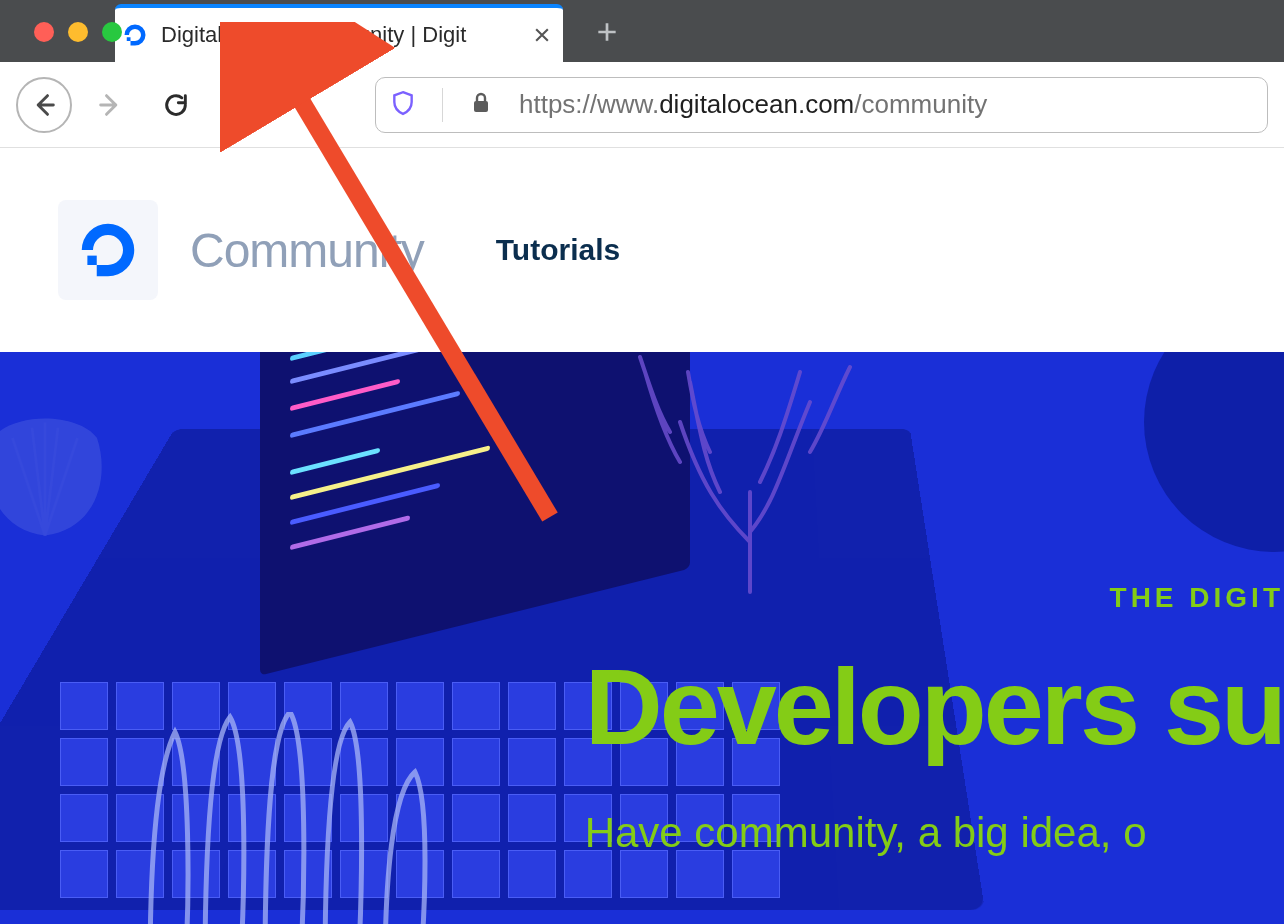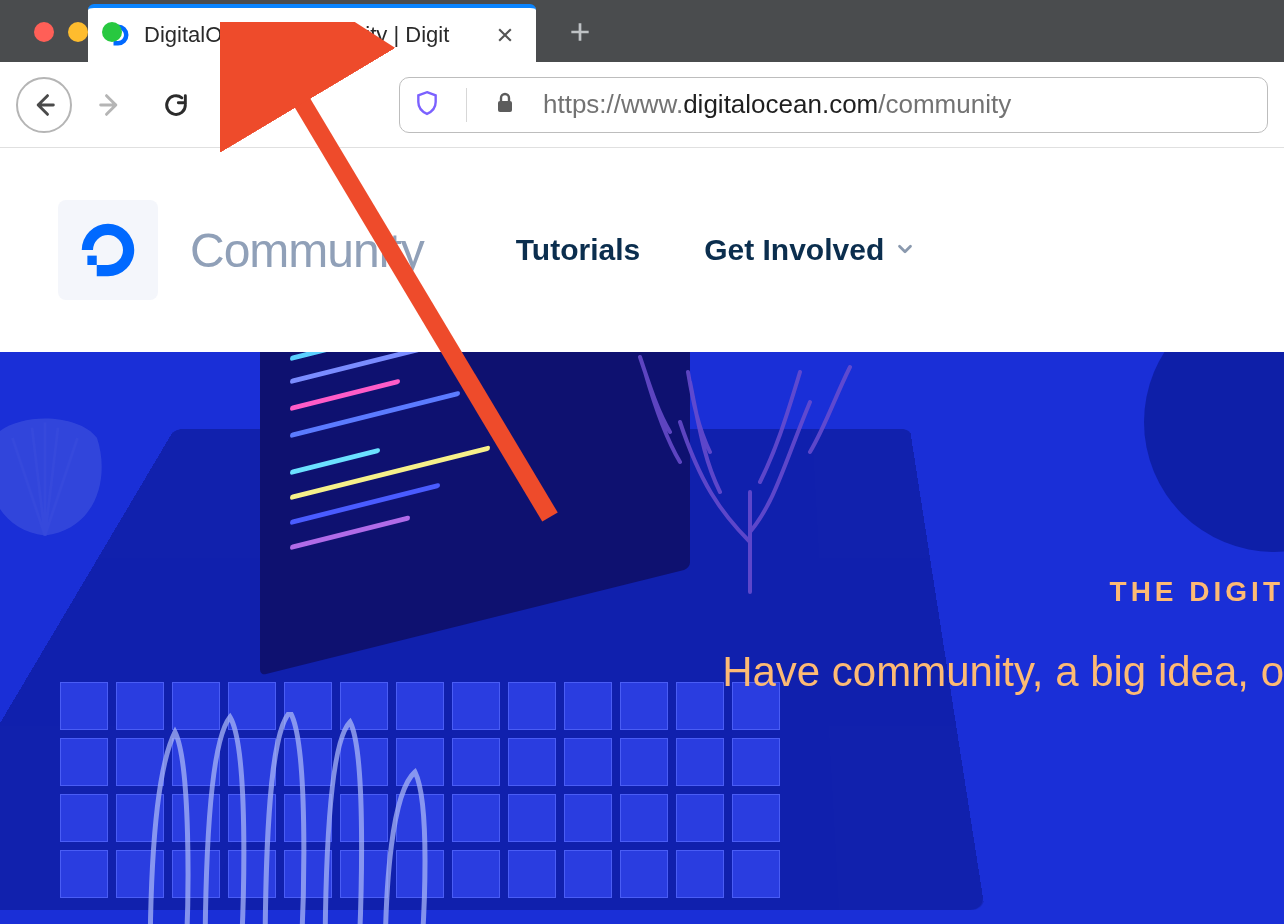--- a/index.html
+++ b/index.html
@@ -28,30 +28,30 @@
     top: 22px;
   }
   .window-dot {
     width: 20px; height: 20px; border-radius: 50%;
   }
   .dot-red { background:#ff5f57; }
   .dot-yellow { background:#febc2e; }
   .dot-green { background:#28c840; }
 
   .tab {
-    margin-left: 88px;
+    margin-left: 115px;
     height: 58px;
     width: 448px;
     background: #ffffff;
     border-top: 4px solid #0a84ff;
     border-top-left-radius: 6px;
     border-top-right-radius: 6px;
     display: flex;
     align-items: center;
-    padding: 0 18px;
+    padding: 0 8px;
     gap: 14px;
   }
   .tab-favicon {
     width: 24px; height: 24px; flex-shrink:0;
   }
   .tab-title {
     font-size: 22px;
     color: #2a2a2a;
     white-space: nowrap;
     overflow: hidden;
@@ -86,21 +86,21 @@
     width: 56px; height: 56px;
     display:flex; align-items:center; justify-content:center;
     color:#4a4a4a;
   }
   .nav-back {
     border:2px solid #b5b5b5;
     border-radius:50%;
   }
   .nav-fwd { color:#b5b5b5; }
   .address-bar {
-    margin-left: 119px;
+    margin-left: 95px;
     height: 56px;
     flex:1;
     border:1px solid #bdbdbd;
     border-radius: 10px;
     display:flex;
     align-items:center;
     padding: 0 14px;
     gap: 26px;
   }
   .shield-icon { color:#7b61ff; }
@@ -138,21 +138,21 @@
   }
   .site-title {
     font-size: 48px;
     font-weight:500;
     color:#90a0b8;
     letter-spacing:-1px;
   }
   .main-nav {
     display:flex;
     gap: 64px;
-    margin-left: 60px;
+    margin-left: 40px;
   }
   .main-nav-item {
     font-size: 30px;
     font-weight:600;
     color:#0b2e4e;
     display:flex;
     align-items:center;
     gap:10px;
   }
   .chevron-down { color:#8a99ae; }
@@ -220,23 +220,23 @@
   .hero-hand {
     position:absolute;
     left:130px; top:360px;
     color:#a7b4f6;
     opacity:0.75;
   }
 
   .hero-text {
     position:absolute;
     right:0;
-    top:224px;
+    top:230px;
     text-align:left;
-    color:#fdba74;
+    color:#84cc16;
     white-space:nowrap;
   }
   .hero-eyebrow {
     font-size:28px;
     font-weight:700;
     letter-spacing:4px;
     text-align:right;
     padding-right:0;
   }
   .hero-heading {
@@ -343,28 +343,20 @@
         <path fill="#0069ff" d="M16 30v-6a8 8 0 1 0-8-8H2A14 14 0 1 1 16 30z"></path>
         <rect fill="#0069ff" x="10" y="24" width="6" height="6"></rect>
         <rect fill="#0069ff" x="5" y="19" width="5" height="5"></rect>
       </svg>
     </div>
     <div class="site-title">Community</div>
 
     <nav class="main-nav">
       <div class="main-nav-item">
         <span>Tutorials</span>
-      </div>
-      <div class="main-nav-item">
-        <span>Get Involved</span>
-        <span class="chevron-down">
-          <svg viewBox="0 0 24 24" width="22" height="22" stroke="currentColor" stroke-width="3" fill="none" stroke-linecap="round" stroke-linejoin="round">
-              <path d="M6 9l6 6 6-6"></path>
-            </svg>
-        </span>
       </div>
     </nav>
   </div>
 
   <div class="hero">
     <div class="hero-panel"></div>
 
     <div class="hero-screen">
       <div class="code-line" style="width:60px;background:#5bd0ff"></div>
       <div class="code-line" style="width:140px;background:#7a8cff;margin-top:18px"></div>
@@ -459,20 +451,21 @@
         <path d="M20 260 C20 160 25 60 45 20 C60 50 60 180 55 260"></path>
         <path d="M75 260 C75 140 80 30 100 5 C118 35 115 180 110 260"></path>
         <path d="M135 260 C135 130 140 20 160 0 C178 30 175 180 170 260"></path>
         <path d="M195 260 C195 140 200 30 220 10 C236 40 232 185 228 260"></path>
         <path d="M255 260 C255 170 262 80 285 60 C300 90 295 200 290 260"></path>
       </svg>
     </div>
 
     <div class="hero-text">
       <div class="hero-eyebrow">THE DIGIT</div>
+      <div class="hero-heading">Developers su</div>
       <div class="hero-sub">Have community, a big idea, o</div>
     </div>
   </div>
 </div>
 
 <div class="annotation-arrow">
   <svg width="360" height="520" viewBox="0 0 360 520">
     <defs>
       <marker id="arrowhead" markerWidth="12" markerHeight="12" refX="3" refY="6" orient="auto">
         <path d="M0 0 L12 6 L0 12 Z" fill="#ee4b2b"></path>

